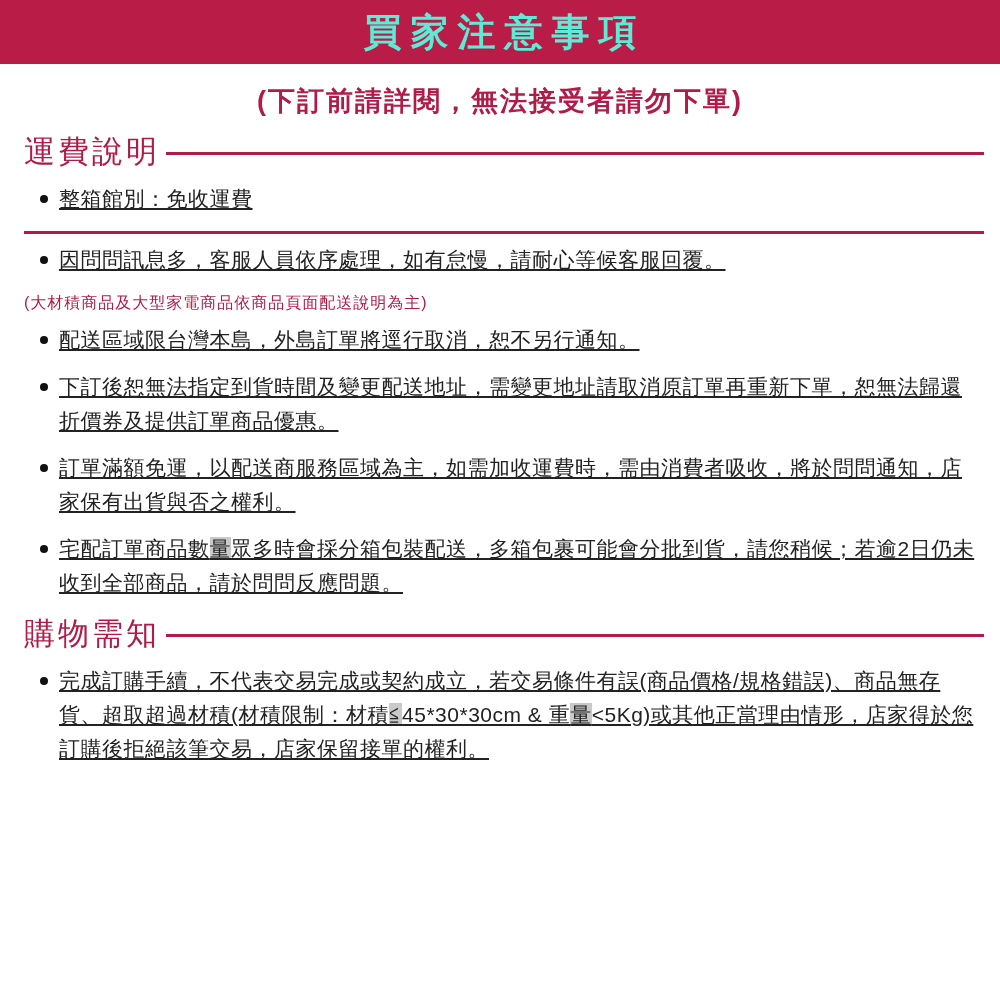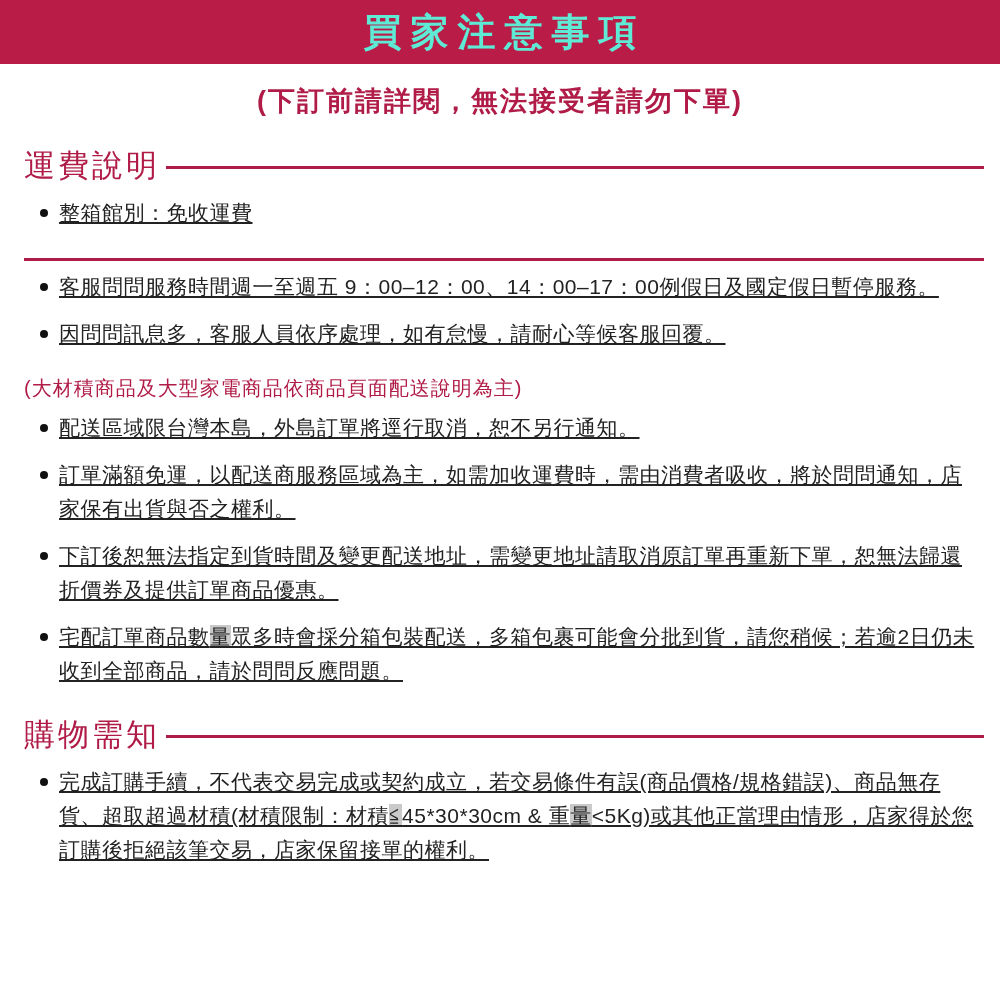--- a/index.html
+++ b/index.html
@@ -34,41 +34,41 @@
     font-size: 27px;
     letter-spacing: 2px;
     font-weight: 700;
   }
 
   .content { padding: 0 16px 0 24px; }
 
   .sec-head {
     display: flex; align-items: center;
     gap: 6px;
-    margin: 26px 0 6px;
+    margin: 12px 0 6px;
   }
   .sec-head h2 {
     margin: 0;
     color: var(--accent, #B01B47);
     font-size: 31px;
     font-weight: 500;
     letter-spacing: 3px;
     white-space: nowrap;
   }
   .rule {
     flex: 1;
     height: 3px;
     background: var(--accent, #B01B47);
     margin-top: 2px;
   }
 
   .note {
     color: var(--accent, #B01B47);
-    font-size: 20px;
-    margin: 24px 0 2px;
+    font-size: 16px;
+    margin: 16px 0 2px;
     letter-spacing: 1px;
   }
 
   ul.bullets { list-style: none; margin: 8px; padding: 0; text-decoration: underline; }
   ul.bullets li {
     position: relative;
     padding-left: 27px;
     font-size: 21px;
     line-height: 34px;
     margin: 9px 0 13px;
@@ -107,37 +107,34 @@
       <li>
         <span>整箱館別：免收運費</span>
       </li>
     </ul>
 
     <div class="sec-head">
       <div class="rule"></div>
     </div>
     <ul class="bullets">
       <li>
-        <span>客服問問服務時間週一至週五 9：00–12：00、14：00–17：00例假日及國定假日暫停服務。</span>
-      </li>
-      <li>
         <span>因問問訊息多，客服人員依序處理，如有怠慢，請耐心等候客服回覆。</span>
       </li>
     </ul>
 
     <p class="note">(大材積商品及大型家電商品依商品頁面配送說明為主)</p>
     <ul class="bullets">
       <li>
         <span>配送區域限台灣本島，外島訂單將逕行取消，恕不另行通知。</span>
       </li>
       <li>
-        <span>訂單滿額免運，以配送商服務區域為主，如需加收運費時，需由消費者吸收，將於問問通知，店家保有出貨與否之權利。</span>
+        <span>下訂後恕無法指定到貨時間及變更配送地址，需變更地址請取消原訂單再重新下單，恕無法歸還折價券及提供訂單商品優惠。</span>
       </li>
       <li>
-        <span>下訂後恕無法指定到貨時間及變更配送地址，需變更地址請取消原訂單再重新下單，恕無法歸還折價券及提供訂單商品優惠。</span>
+        <span>訂單滿額免運，以配送商服務區域為主，如需加收運費時，需由消費者吸收，將於問問通知，店家保有出貨與否之權利。</span>
       </li>
       <li>
         <span>宅配訂單商品數</span><span class="hl">量</span><span>眾多時會採分箱包裝配送，多箱包裹可能會分批到貨，請您稍候；若逾2日仍未收到全部商品，請於問問反應問題。</span>
       </li>
     </ul>
 
     <div class="sec-head">
       <h2>購物需知</h2>
       <div class="rule"></div>
     </div>

